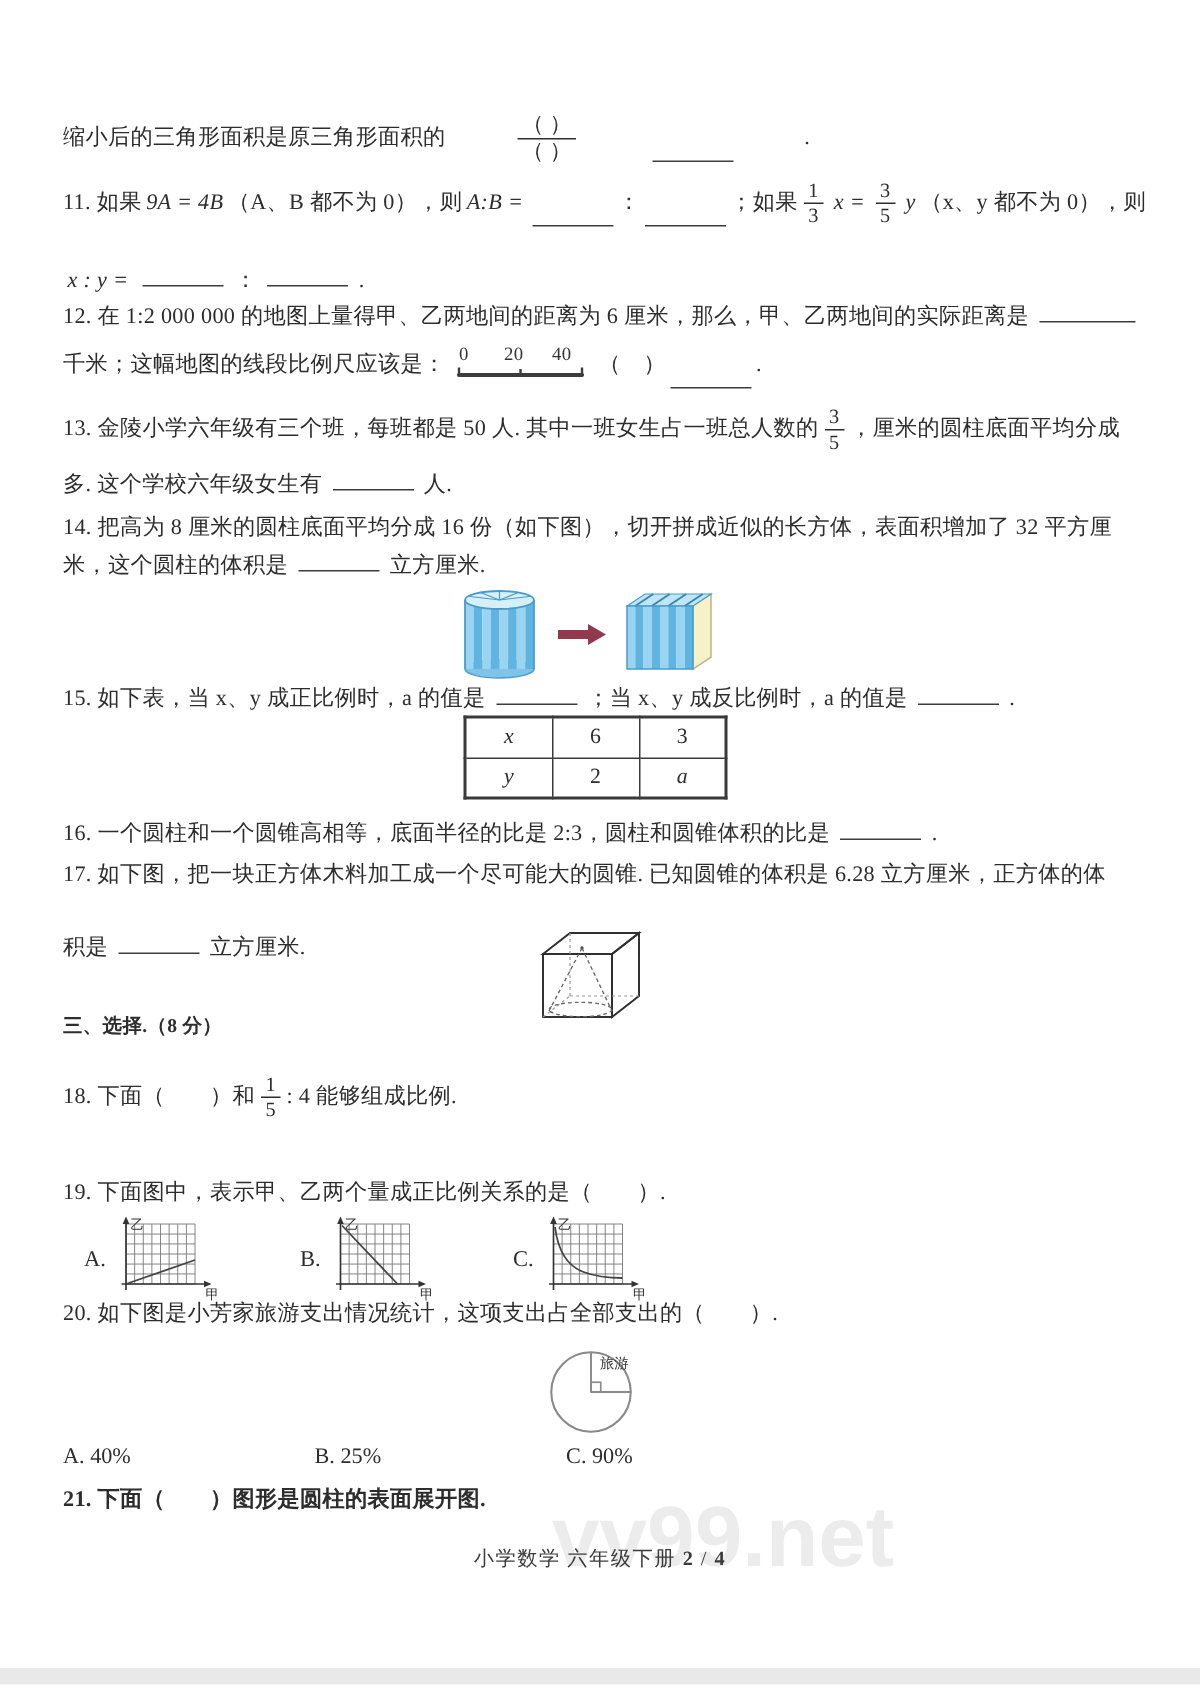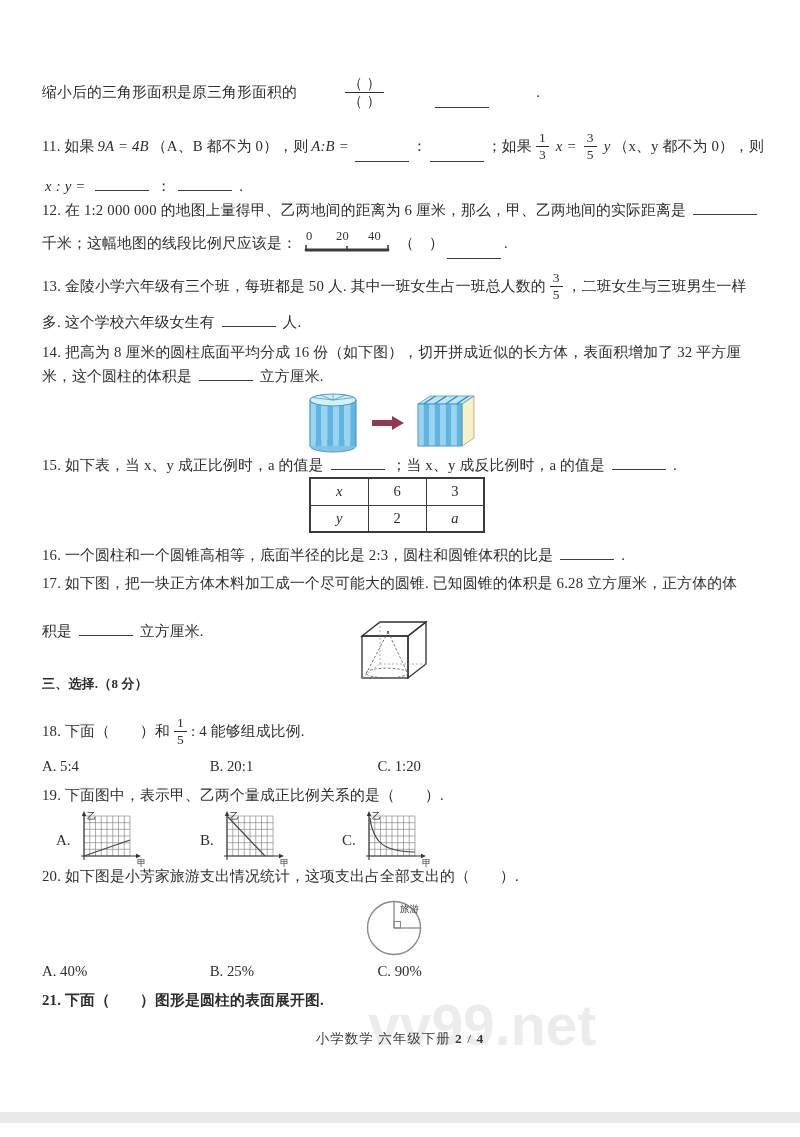--- a/index.html
+++ b/index.html
@@ -42,21 +42,21 @@
   <div class="line fline" style="top:70px;gap:44px;">
     <span>缩小后的三角形面积是原三角形面积的</span>
     <span class="frac big">
       <span class="fn">（ ）</span>
       <span class="fd">（ ）</span>
     </span>
     <span class="blank"></span>
     <span>.</span>
   </div>
 
-  <div class="line fline" style="top:124px;">
+  <div class="line fline" style="top:113px;">
     <span>11. 如果</span>
     <span class="math">9A = 4B</span>
     <span>（A、B 都不为 0），则</span>
     <span class="math">A:B =</span>
     <span class="blank"></span>
     <span>：</span>
     <span class="blank"></span>
     <span>；如果</span>
     <span class="frac">
       <span class="fn">1</span>
@@ -97,21 +97,21 @@
     <span class="blank"></span>
     <span>.</span>
   </div>
 
   <div class="line fline" style="top:264px;">
     <span>13. 金陵小学六年级有三个班，每班都是 50 人. 其中一班女生占一班总人数的</span>
     <span class="frac">
       <span class="fn">3</span>
       <span class="fd">5</span>
     </span>
-    <span>，二班女生与三班男生一样</span>
+    <span>，厘米的圆柱底面平均分成</span>
   </div>
   <div class="line" style="top:312px;">
     <span>多. 这个学校六年级女生有</span>
     <span class="blank"></span>
     <span>人.</span>
   </div>
 
   <div class="line" style="top:342px;">
     <span>14. 把高为 8 厘米的圆柱底面平均分成 16 份（如下图），切开拼成近似的长方体，表面积增加了 32 平方厘</span>
   </div>
@@ -219,25 +219,20 @@
   </div>
 
   <div class="line fline" style="top:709px;">
     <span>18. 下面（　　）和</span>
     <span class="frac">
       <span class="fn">1</span>
       <span class="fd">5</span>
     </span>
     <span>: 4 能够组成比例.</span>
   </div>
-  <div class="opts" style="top:758px;">
-    <span class="opt">A. 5:4</span>
-    <span class="opt">B. 20:1</span>
-    <span class="opt">C. 1:20</span>
-  </div>
 
   <div class="line" style="top:785px;">
     <span>19. 下面图中，表示甲、乙两个量成正比例关系的是（　　）.</span>
   </div>
 
   <div class="graph-group" style="left:56px;top:810px;">
     <span class="glabel">A.</span>
     <svg width="72" height="60" viewBox="0 0 72 60">
       <g stroke="#777" stroke-width=".6">
         <line x1="10" y1="6" x2="10" y2="46"></line>

